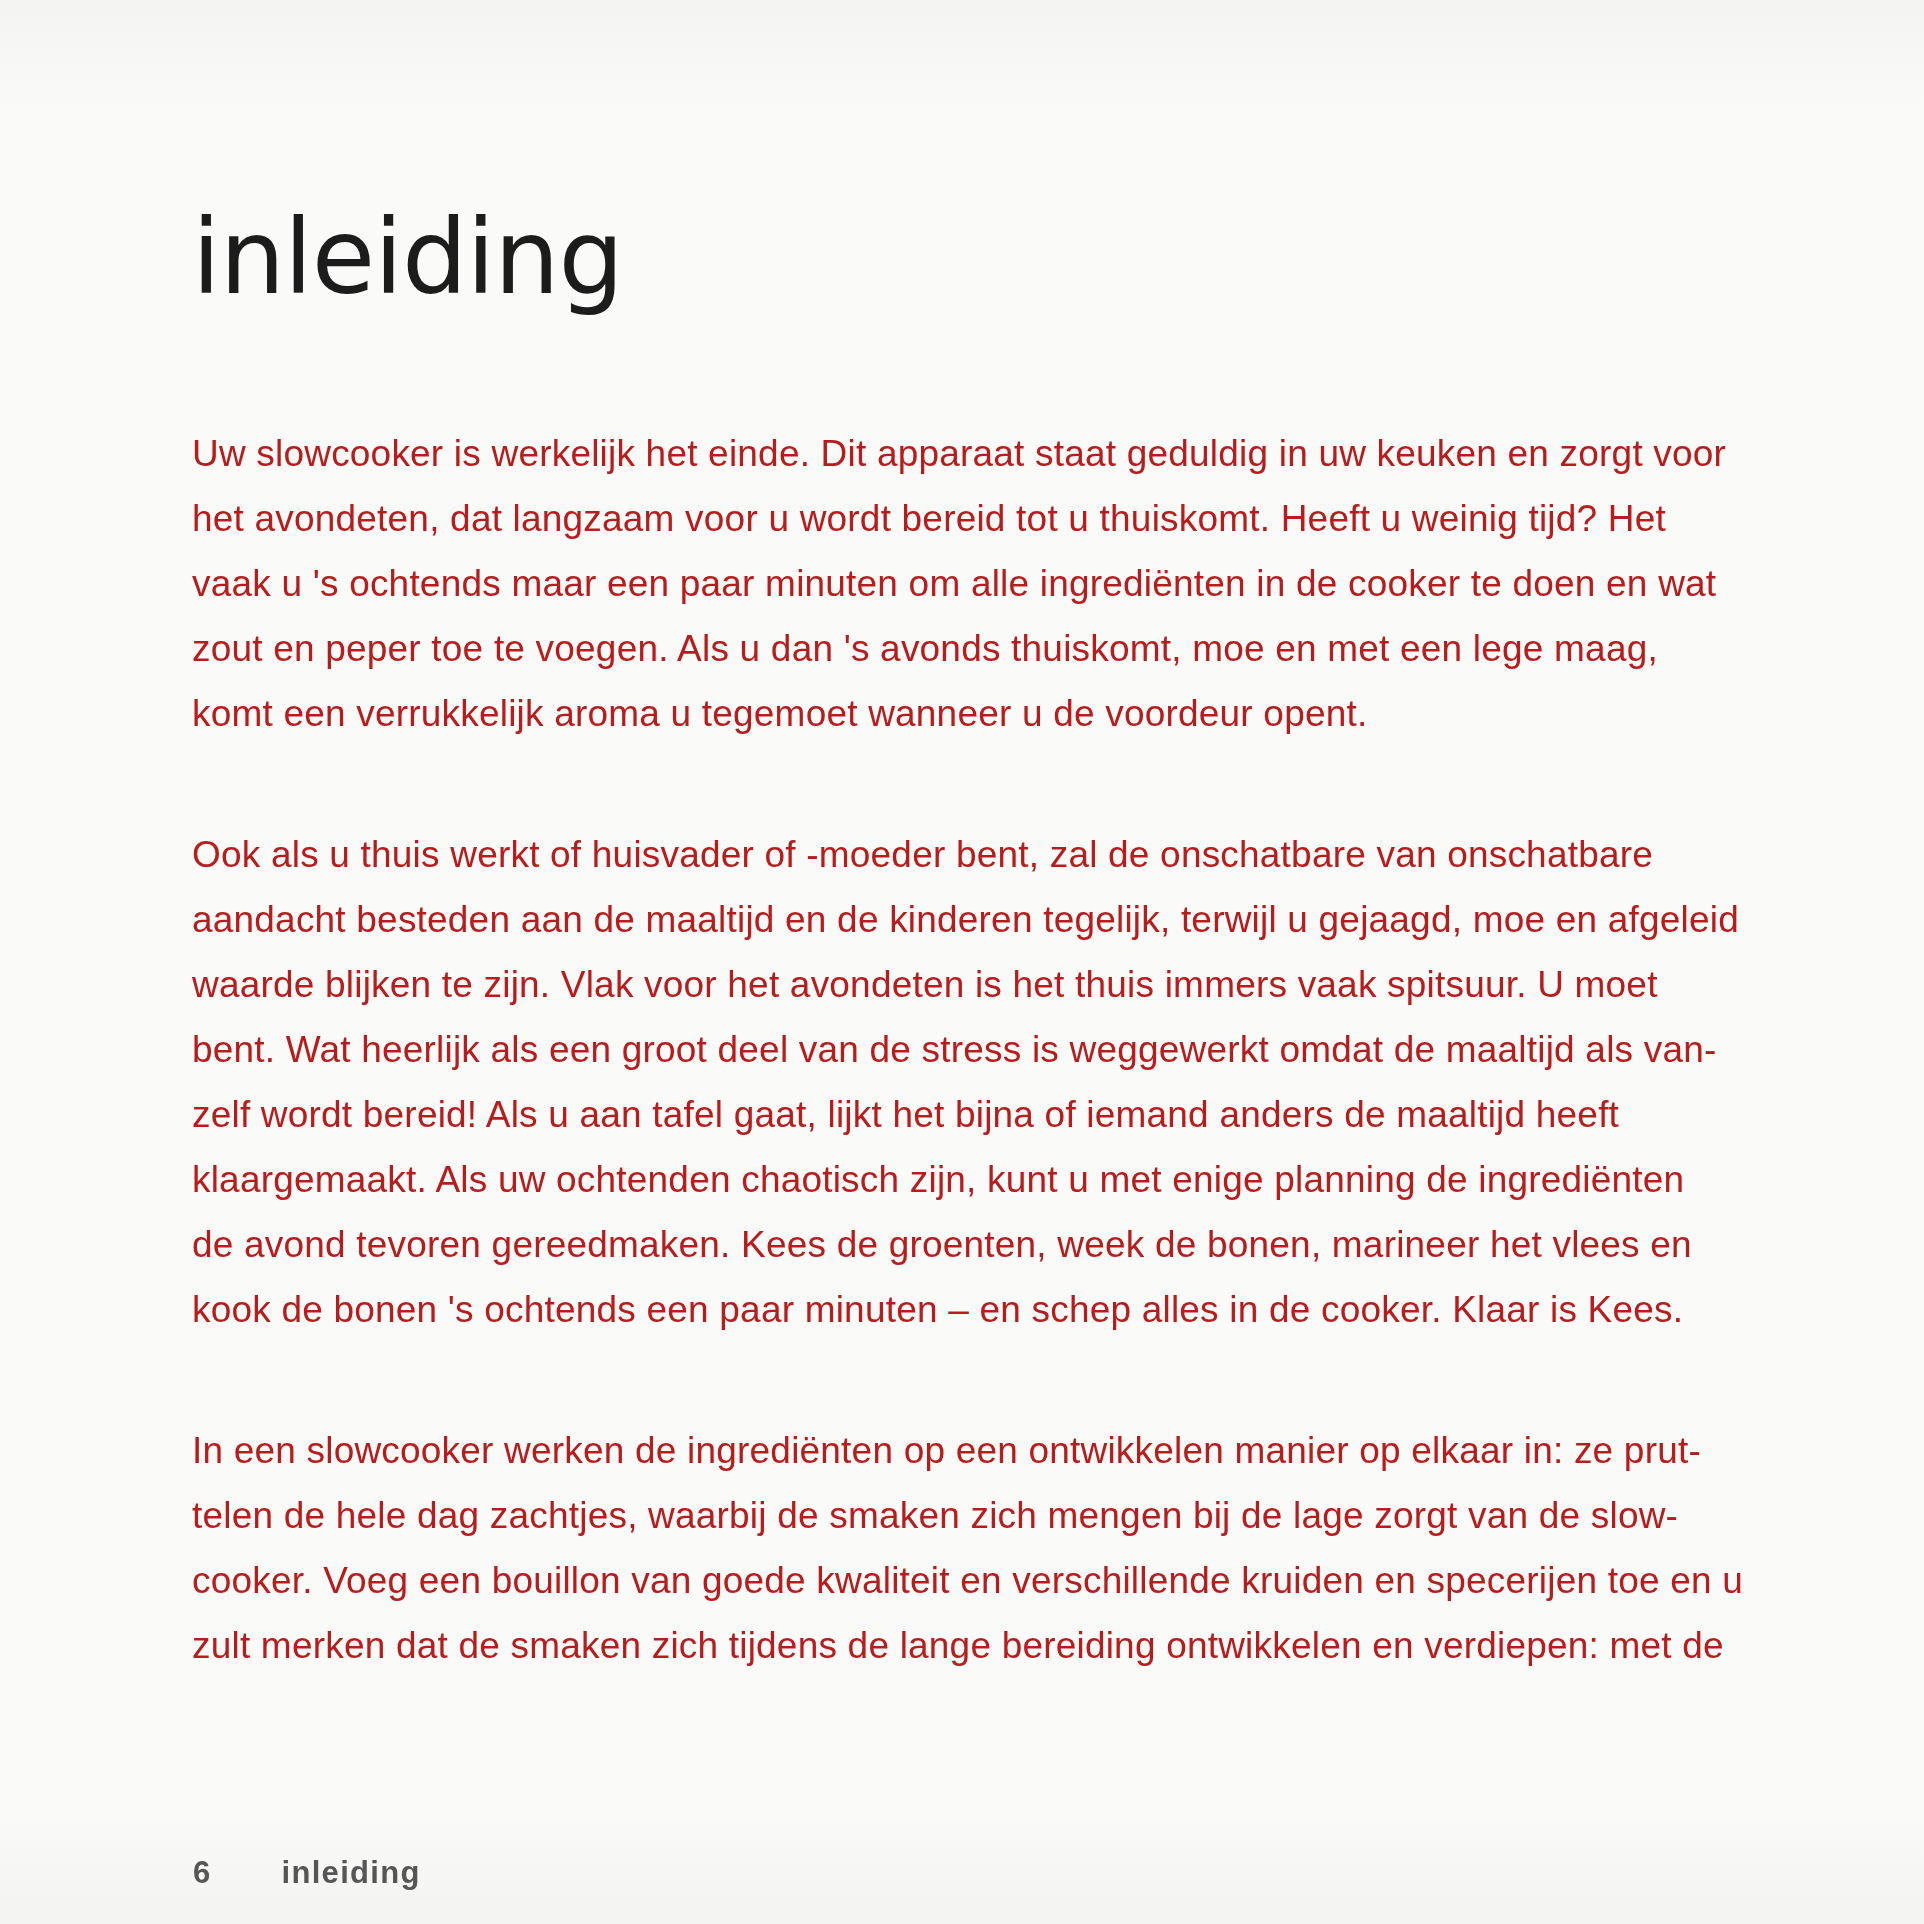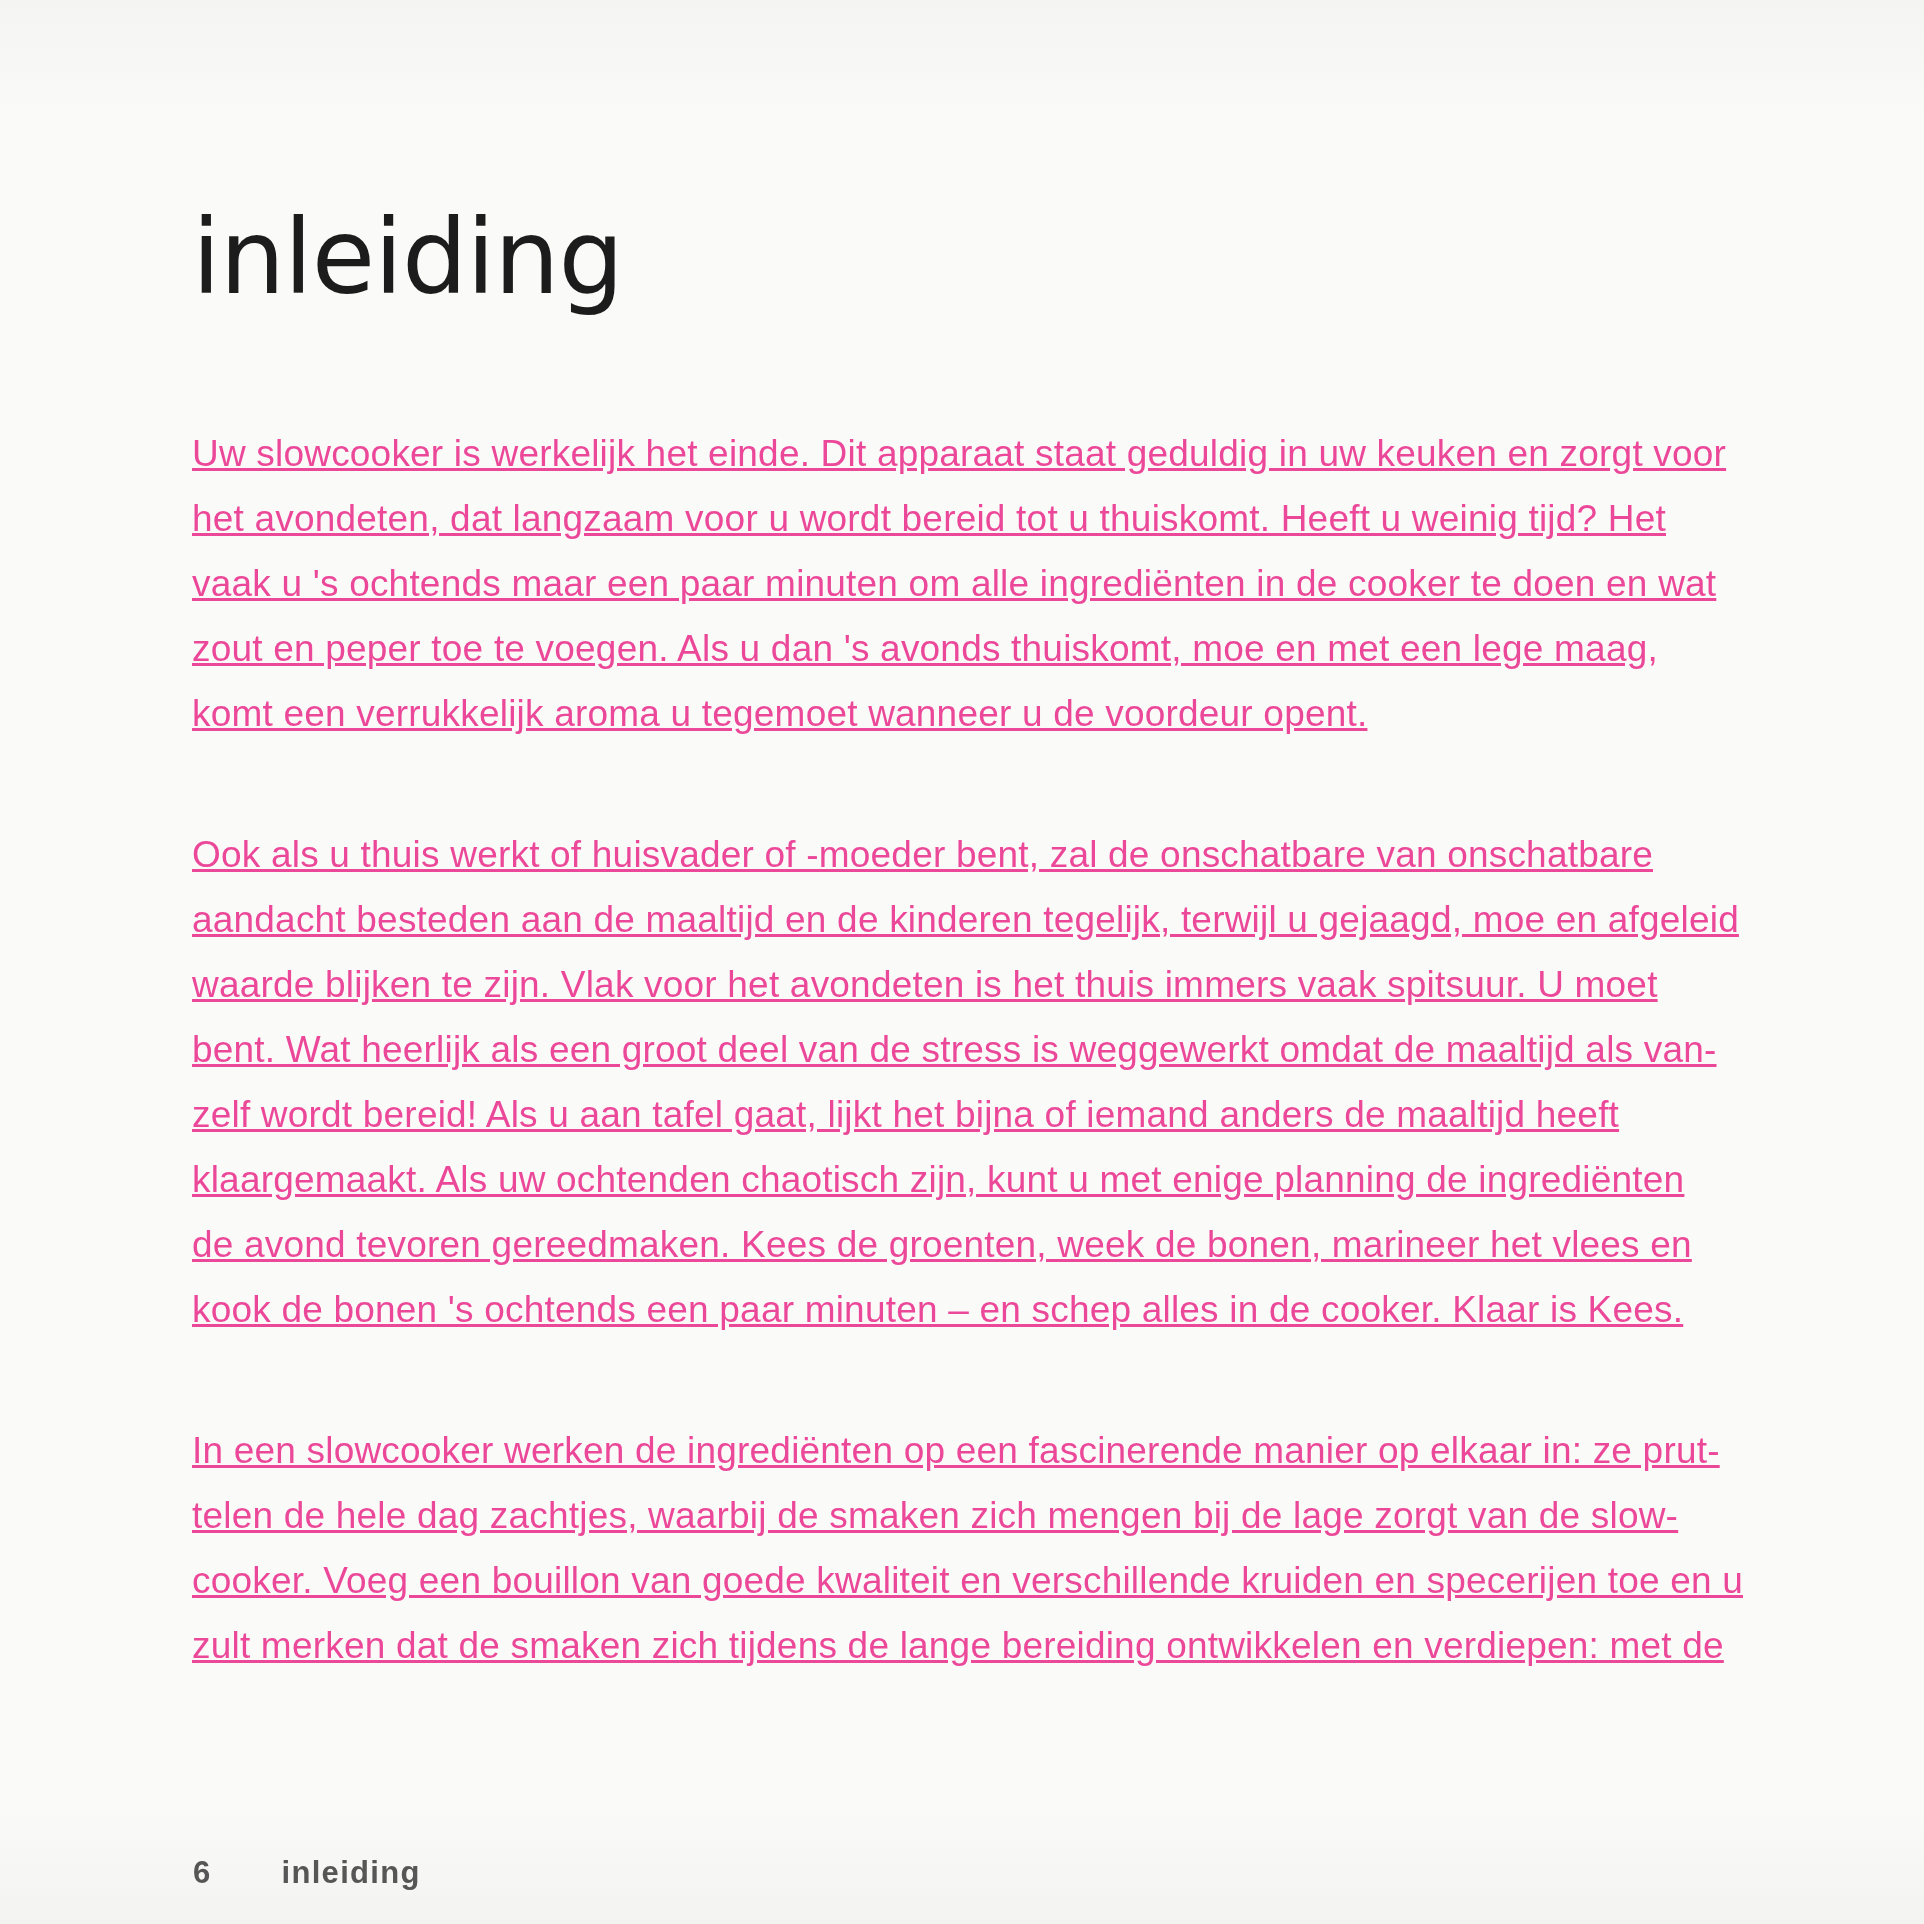--- a/index.html
+++ b/index.html
@@ -34,23 +34,22 @@
   .body-text {
     margin-top: 105px;
   }
   .para {
     margin: 0 0 76px 0;
   }
   .line {
     font-size: 37px;
     line-height: 65px;
     white-space: nowrap;
-    color: #ec4899;
+    color: #b91c1c;
     letter-spacing: 0.2px;
-    text-decoration: underline;
   }
   .footer {
     position: absolute;
     left: 193px;
     top: 1855px;
     display: flex;
     align-items: baseline;
     gap: 70px;
     font-size: 31px;
     font-weight: bold;
@@ -78,21 +77,21 @@
           <div class="line">Ook als u thuis werkt of huisvader of -moeder bent, zal de onschatbare van onschatbare</div>
           <div class="line">aandacht besteden aan de maaltijd en de kinderen tegelijk, terwijl u gejaagd, moe en afgeleid</div>
           <div class="line">waarde blijken te zijn. Vlak voor het avondeten is het thuis immers vaak spitsuur. U moet</div>
           <div class="line">bent. Wat heerlijk als een groot deel van de stress is weggewerkt omdat de maaltijd als van-</div>
           <div class="line">zelf wordt bereid! Als u aan tafel gaat, lijkt het bijna of iemand anders de maaltijd heeft</div>
           <div class="line">klaargemaakt. Als uw ochtenden chaotisch zijn, kunt u met enige planning de ingrediënten</div>
           <div class="line">de avond tevoren gereedmaken. Kees de groenten, week de bonen, marineer het vlees en</div>
           <div class="line">kook de bonen 's ochtends een paar minuten – en schep alles in de cooker. Klaar is Kees.</div>
         </div>
         <div class="para">
-          <div class="line">In een slowcooker werken de ingrediënten op een fascinerende manier op elkaar in: ze prut-</div>
+          <div class="line">In een slowcooker werken de ingrediënten op een ontwikkelen manier op elkaar in: ze prut-</div>
           <div class="line">telen de hele dag zachtjes, waarbij de smaken zich mengen bij de lage zorgt van de slow-</div>
           <div class="line">cooker. Voeg een bouillon van goede kwaliteit en verschillende kruiden en specerijen toe en u</div>
           <div class="line">zult merken dat de smaken zich tijdens de lange bereiding ontwikkelen en verdiepen: met de</div>
         </div>
       </div>
   </div>
 
   <div class="footer">
     <span>6</span>
     <span>inleiding</span>

